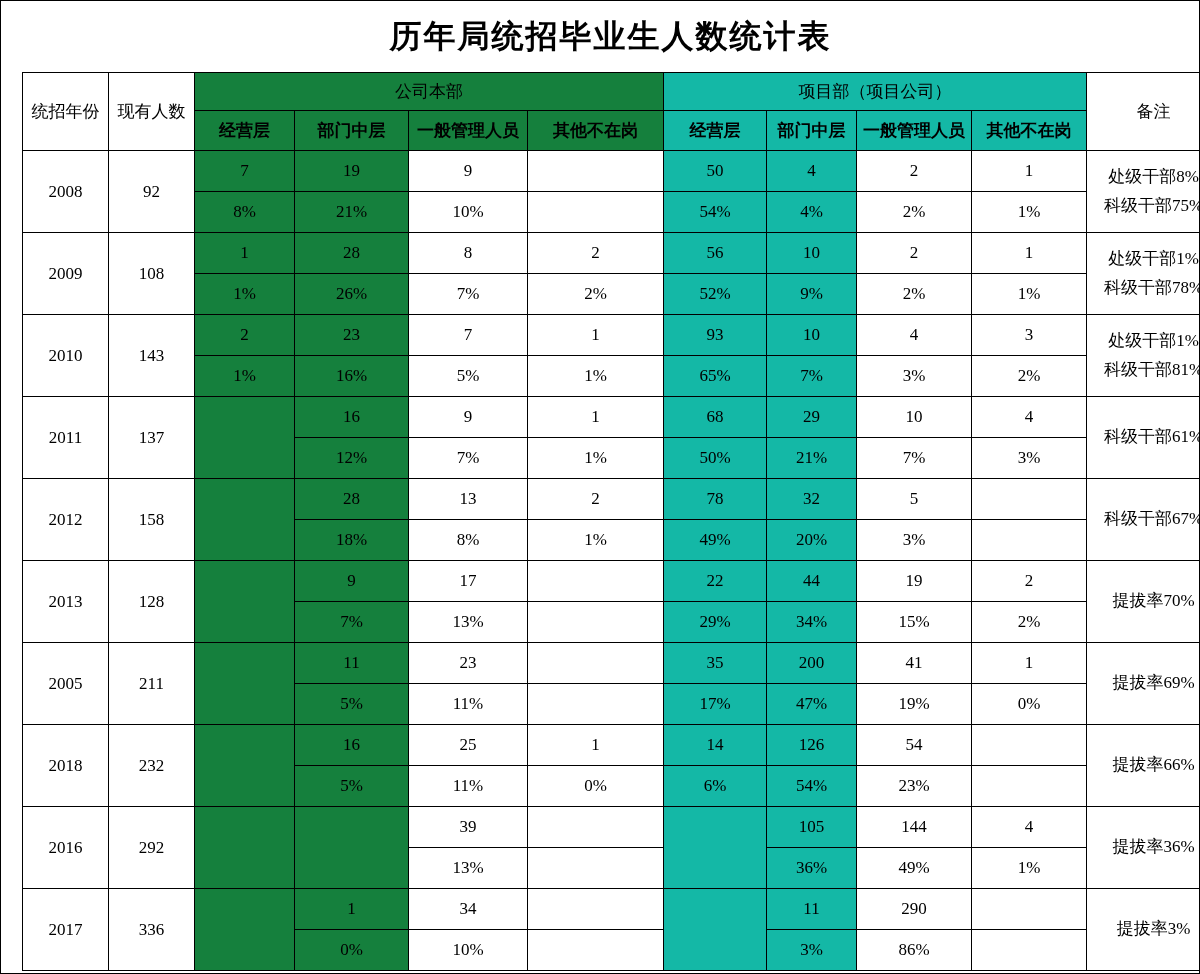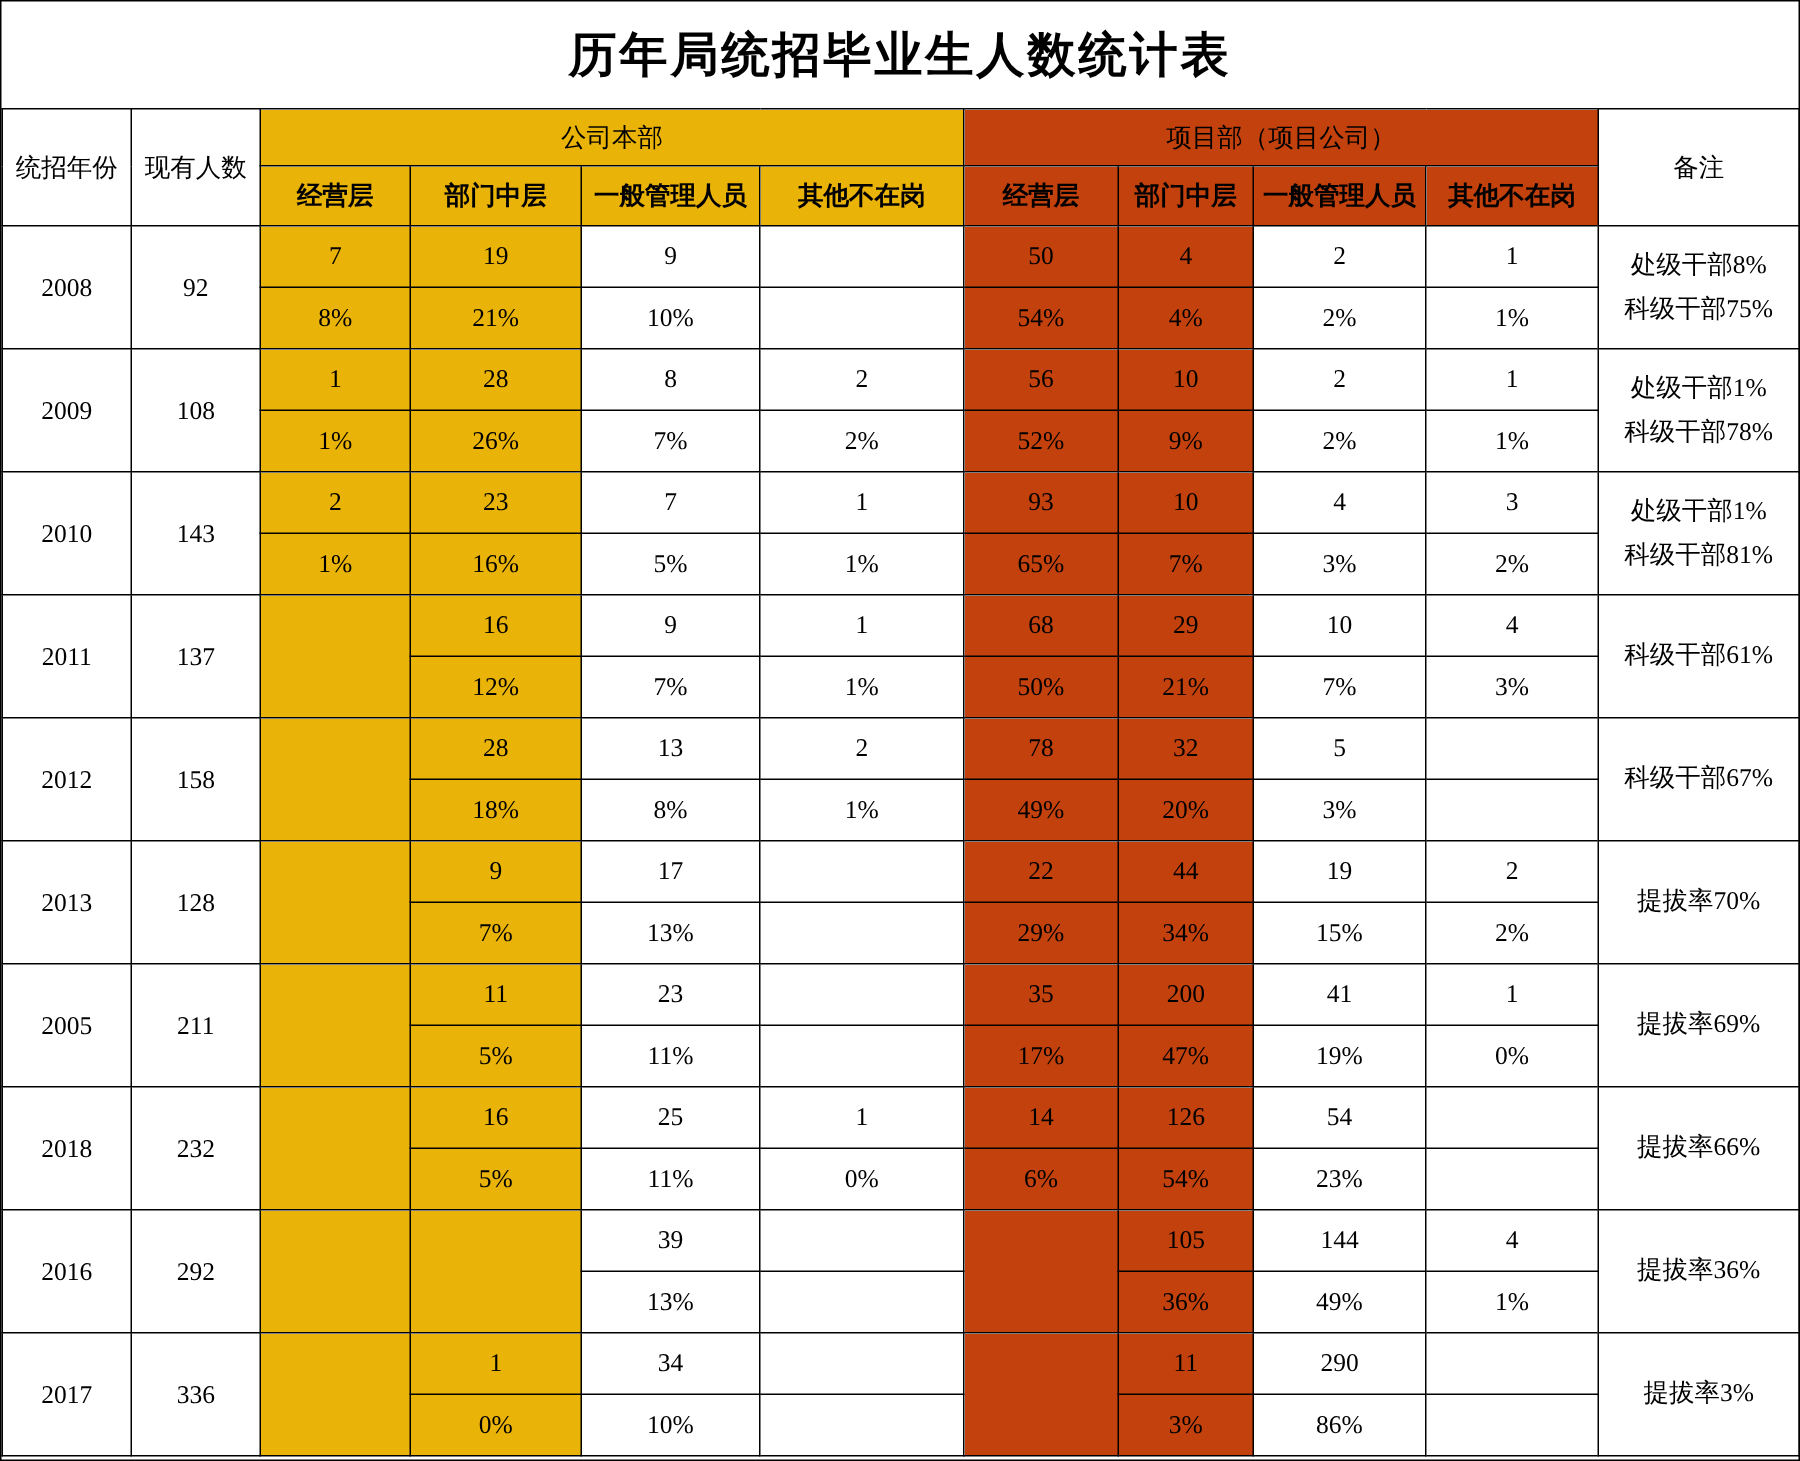--- a/index.html
+++ b/index.html
@@ -4,20 +4,21 @@
 <style>
   * { box-sizing: border-box; }
   html, body { margin: 0; padding: 0; background: #ffffff; }
   .page {
     width: 1200px;
     height: 974px;
     border: 1px solid #000;
     background: #fff;
     color: #000;
     font-family: "Liberation Serif", "DejaVu Serif", serif;
+    padding-left: 21px;
   }
   .title {
     height: 71px;
     display: flex;
     align-items: center;
     justify-content: center;
     font-size: 32px;
     font-weight: bold;
     letter-spacing: 2px;
   }
@@ -30,22 +31,22 @@
     border: 1px solid #000;
     text-align: center;
     vertical-align: middle;
     padding: 0;
     font-size: 17px;
     overflow: hidden;
   }
   tr.h1 { height: 38px; }
   tr.h2 { height: 40px; font-weight: bold; }
   tbody tr { height: 41px; }
-  td.hq { background: #eab308; }
-  td.pj { background: #c2410c; margin-left: 25px; }
+  td.hq { background: #15803d; }
+  td.pj { background: #14b8a6; margin-left: 25px; }
   td.c-remark { white-space: pre-line; line-height: 1.65; font-size: 17px; }
 </style>
 </head>
 <body>
 
 <div class="page">
   <div class="title">历年局统招毕业生人数统计表</div>
   <table class="stats">
     <colgroup>
       <col style="width:86px">

